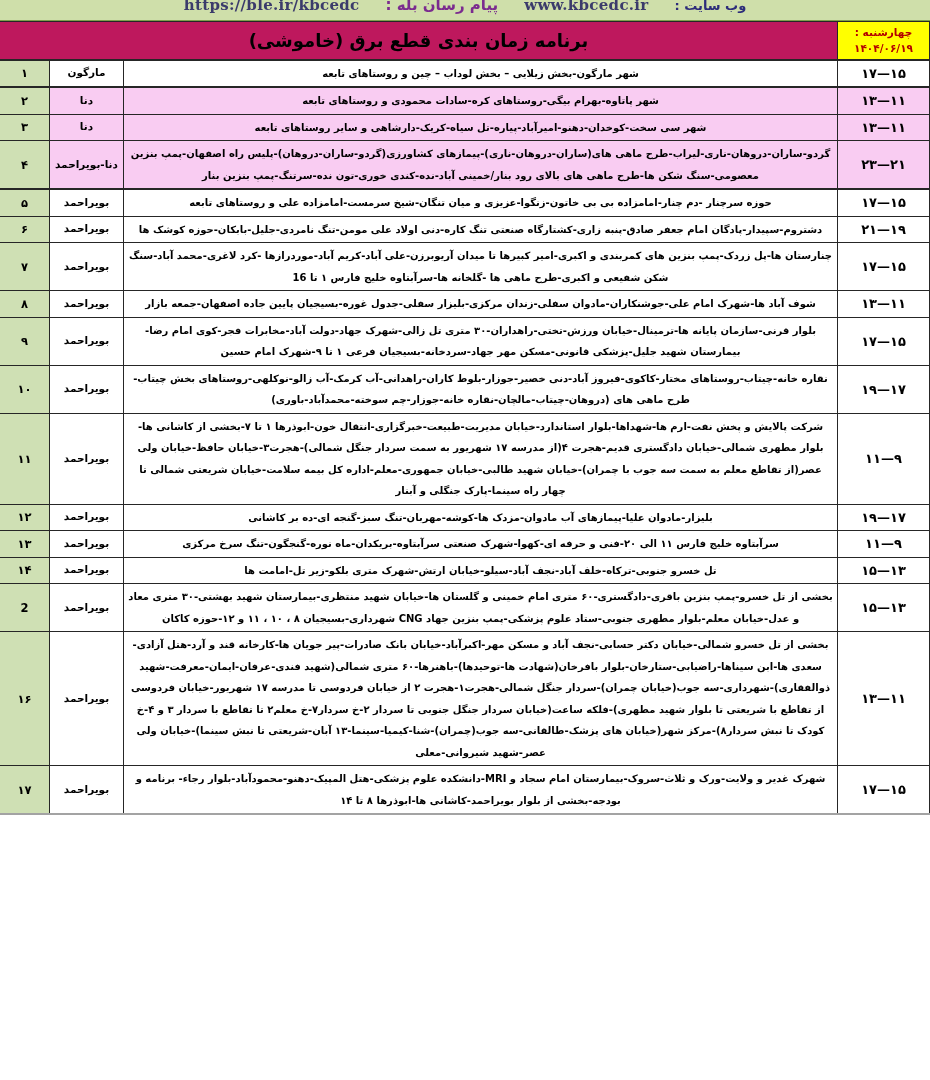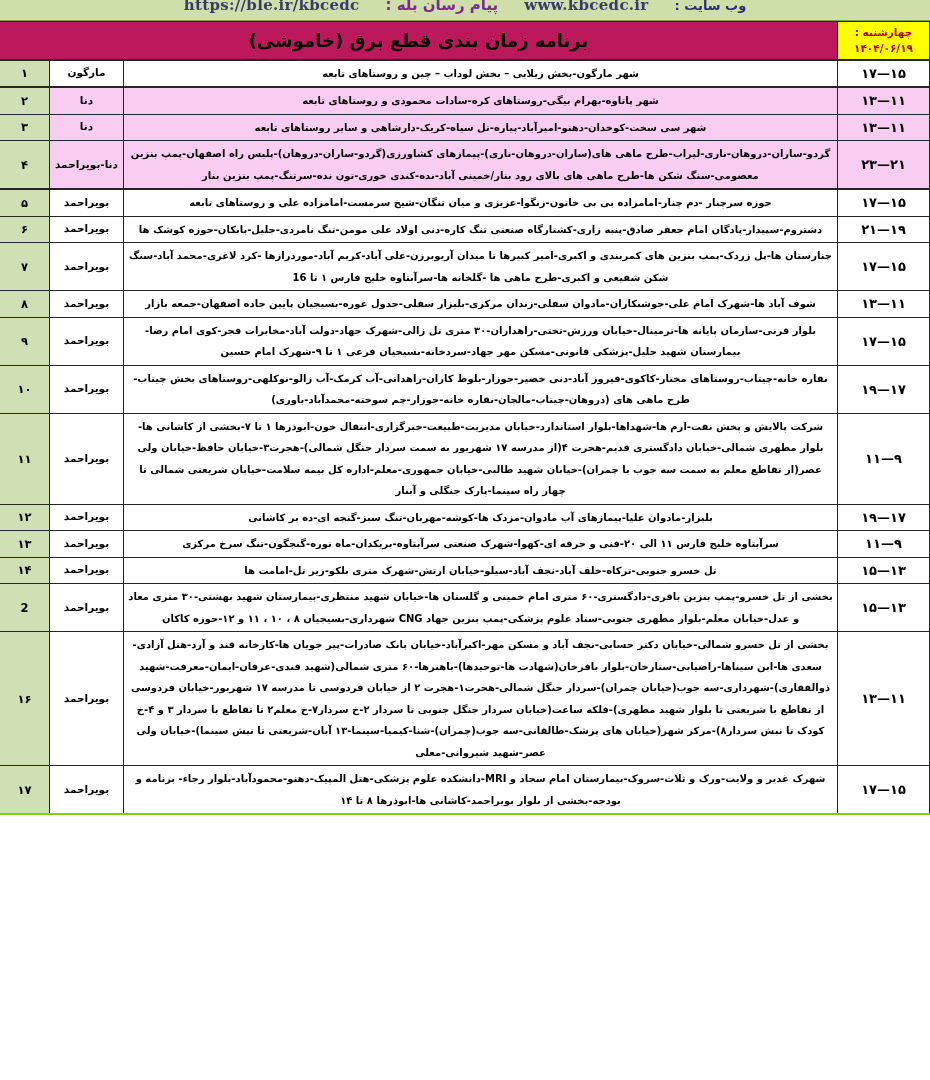--- a/index.html
+++ b/index.html
@@ -149,21 +149,21 @@
   
   tr.tint-white td.cell-county,
   tr.tint-white td.cell-region,
   tr.tint-white td.cell-time { background: #ffffff; }
 
   tr.tint-pink td.cell-county,
   tr.tint-pink td.cell-region,
   tr.tint-pink td.cell-time { background: #f9ccf2; }
 
   tr.heavy-top td { border-top: 2px solid #262626; }
-  tr.heavy-bottom td { border-bottom: 2px solid #84cc16; }
+  tr.heavy-bottom td { border-bottom: 2px solid #a3a3a3; }
 </style>
 </head>
 <body>
 
 <div class="watermark-strip">
   <div class="watermark-inner">
     <span class="wm-label">وب سایت :</span>
     <span class="wm-latin">www.kbcedc.ir</span>
     <span class="wm-purple">پیام رسان بله :</span>
     <span class="wm-latin">https://ble.ir/kbcedc</span>

